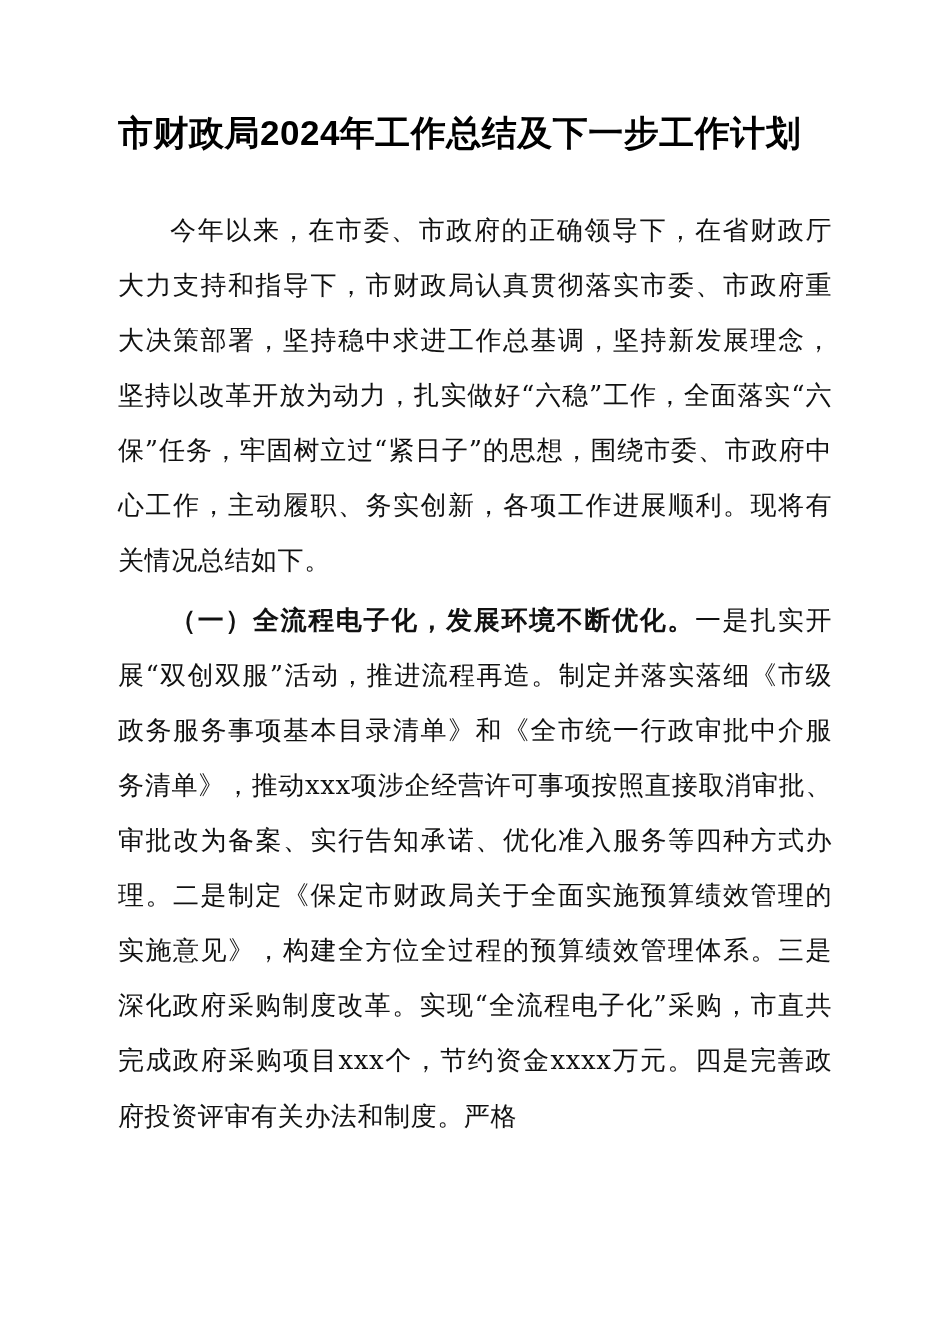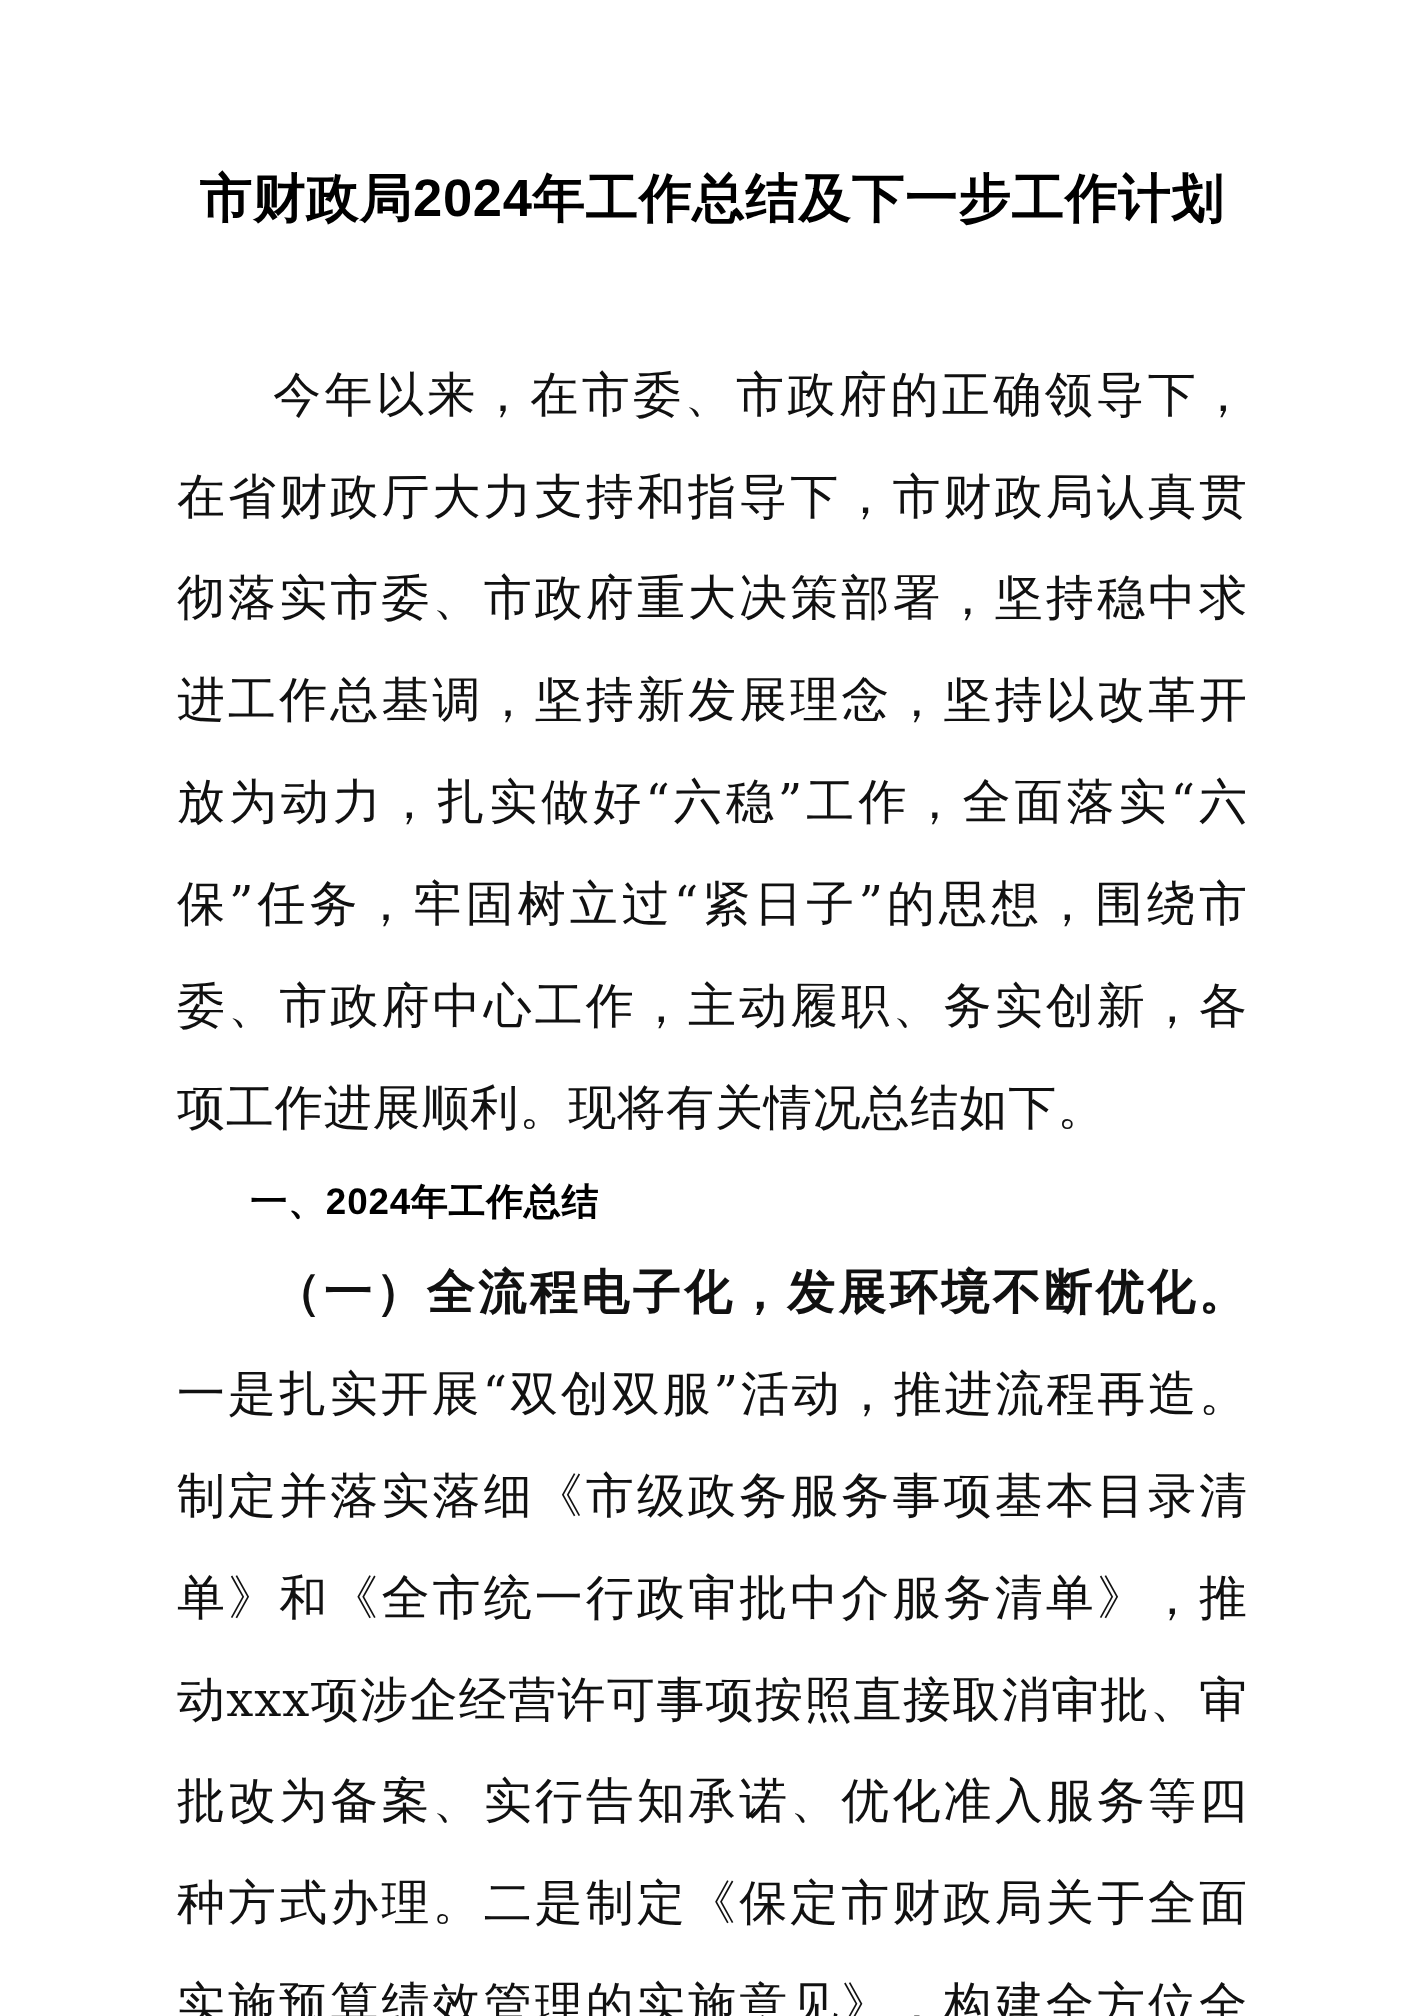--- a/index.html
+++ b/index.html
@@ -19,27 +19,27 @@
     width: 950px;
     height: 1344px;
     padding: 108px 118px 40px 118px;
     background: #ffffff;
   }
   .doc-title {
     font-family: "Liberation Sans", sans-serif;
     font-weight: bold;
     font-size: 35px;
     line-height: 1.45;
-    text-align: center;
-    margin: 0 0 71px 0;
+    text-align: left;
+    margin: 0 0 44px 0;
     letter-spacing: 0.5px;
     color: #000;
   }
   .para {
-    font-size: 32px;
+    font-size: 26px;
     line-height: 2.12;
     text-align: justify;
     text-justify: inter-ideograph;
     text-indent: 2em;
     margin: 0 0 4px 0;
     letter-spacing: 0.6px;
     color: #111;
   }
   .heading {
     font-family: "Liberation Sans", sans-serif;
@@ -58,17 +58,16 @@
 </style>
 </head>
 <body>
 
 <div class="page">
 
   <h1 class="doc-title">市财政局2024年工作总结及下一步工作计划</h1>
 
   <p class="para">今年以来，在市委、市政府的正确领导下，在省财政厅大力支持和指导下，市财政局认真贯彻落实市委、市政府重大决策部署，坚持稳中求进工作总基调，坚持新发展理念，坚持以改革开放为动力，扎实做好“六稳”工作，全面落实“六保”任务，牢固树立过“紧日子”的思想，围绕市委、市政府中心工作，主动履职、务实创新，各项工作进展顺利。现将有关情况总结如下。</p>
 
-  <p class="heading">一、2024年工作总结</p>
 
   <p class="para"><span class="lead">（一）全流程电子化，发展环境不断优化。</span><span>一是扎实开展“双创双服”活动，推进流程再造。制定并落实落细《市级政务服务事项基本目录清单》和《全市统一行政审批中介服务清单》，推动xxx项涉企经营许可事项按照直接取消审批、审批改为备案、实行告知承诺、优化准入服务等四种方式办理。二是制定《保定市财政局关于全面实施预算绩效管理的实施意见》，构建全方位全过程的预算绩效管理体系。三是深化政府采购制度改革。实现“全流程电子化”采购，市直共完成政府采购项目xxx个，节约资金xxxx万元。四是完善政府投资评审有关办法和制度。严格</span></p>
 
 </div>
 
 </body></html>

